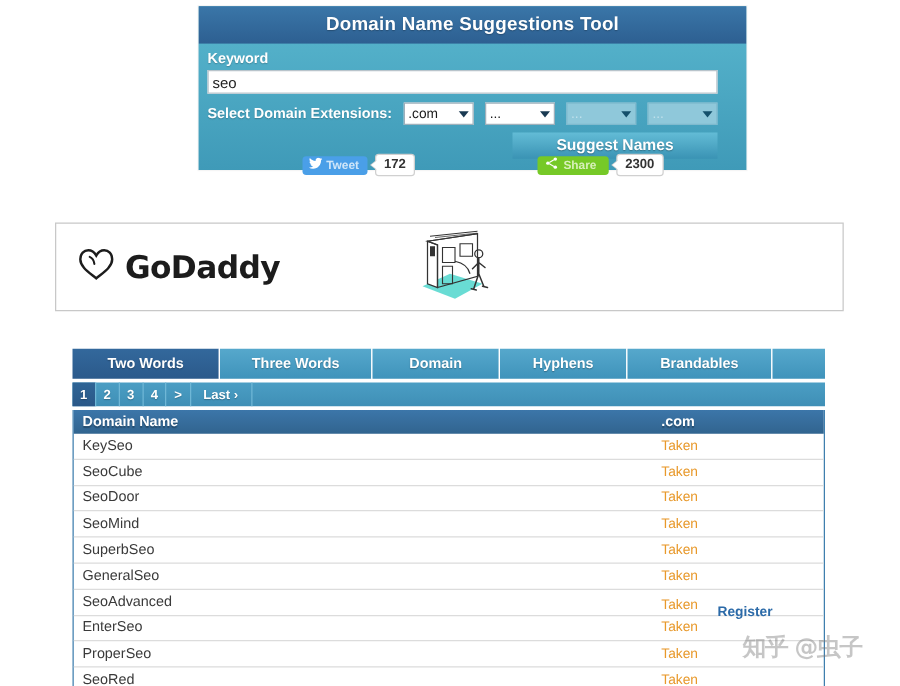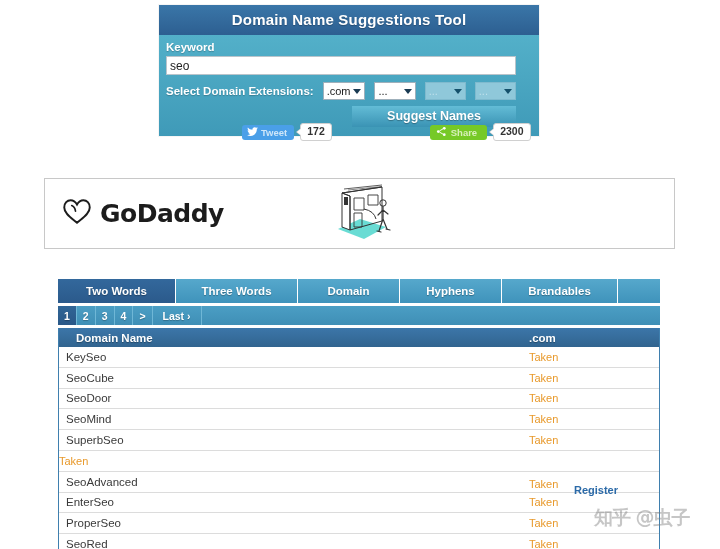--- a/index.html
+++ b/index.html
@@ -14,21 +14,21 @@
     overflow: hidden;
     font-family: "Liberation Sans", sans-serif;
     -webkit-font-smoothing: antialiased;
   }
 
   
   .tool-panel {
     position: absolute;
     left: 159px;
     top: 5px;
-    width: 380px;
+    width: 438px;
     background: #4aa4c0;
     box-shadow: 0 0 0 1px rgba(0,0,0,0.04);
   }
   .tool-title {
     background: linear-gradient(180deg, #3a76a8 0%, #2d5f91 100%);
     color: #ffffff;
     font-size: 15px;
     font-weight: bold;
     text-align: center;
     padding: 6px 0 7px 0;
@@ -297,21 +297,21 @@
     background: linear-gradient(180deg, #3c76a9 0%, #31648f 100%);
     height: 19px;
     align-items: center;
   }
   .th {
     color: #ffffff;
     font-size: 11.5px;
     font-weight: bold;
     text-shadow: 0 1px 1px rgba(0,0,0,0.3);
   }
-  .th.name { padding-left: 17px; flex: 1; }
+  .th.name { padding-left: 7px; flex: 1; }
   .th.ext { width: 130px; }
   .trow {
     display: flex;
     align-items: center;
     height: 19.8px;
     border-bottom: 1px solid #dcdcdc;
   }
   .trow:last-child { border-bottom: none; }
   .td-name {
     flex: 1;
@@ -511,20 +511,21 @@
     </div>
 
     <div class="trow">
       <div class="td-name">SuperbSeo</div>
       <div class="td-ext">
         <span class="taken">Taken</span>
       </div>
     </div>
 
     <div class="trow">
+      <div class="td-name">GeneralSeo</div>
       <div class="td-ext">
         <span class="taken">Taken</span>
       </div>
     </div>
 
     <div class="trow">
       <div class="td-name">SeoAdvanced</div>
       <div class="td-ext overlap">
         <span class="taken">Taken</span>
         <span class="register">Register</span>

